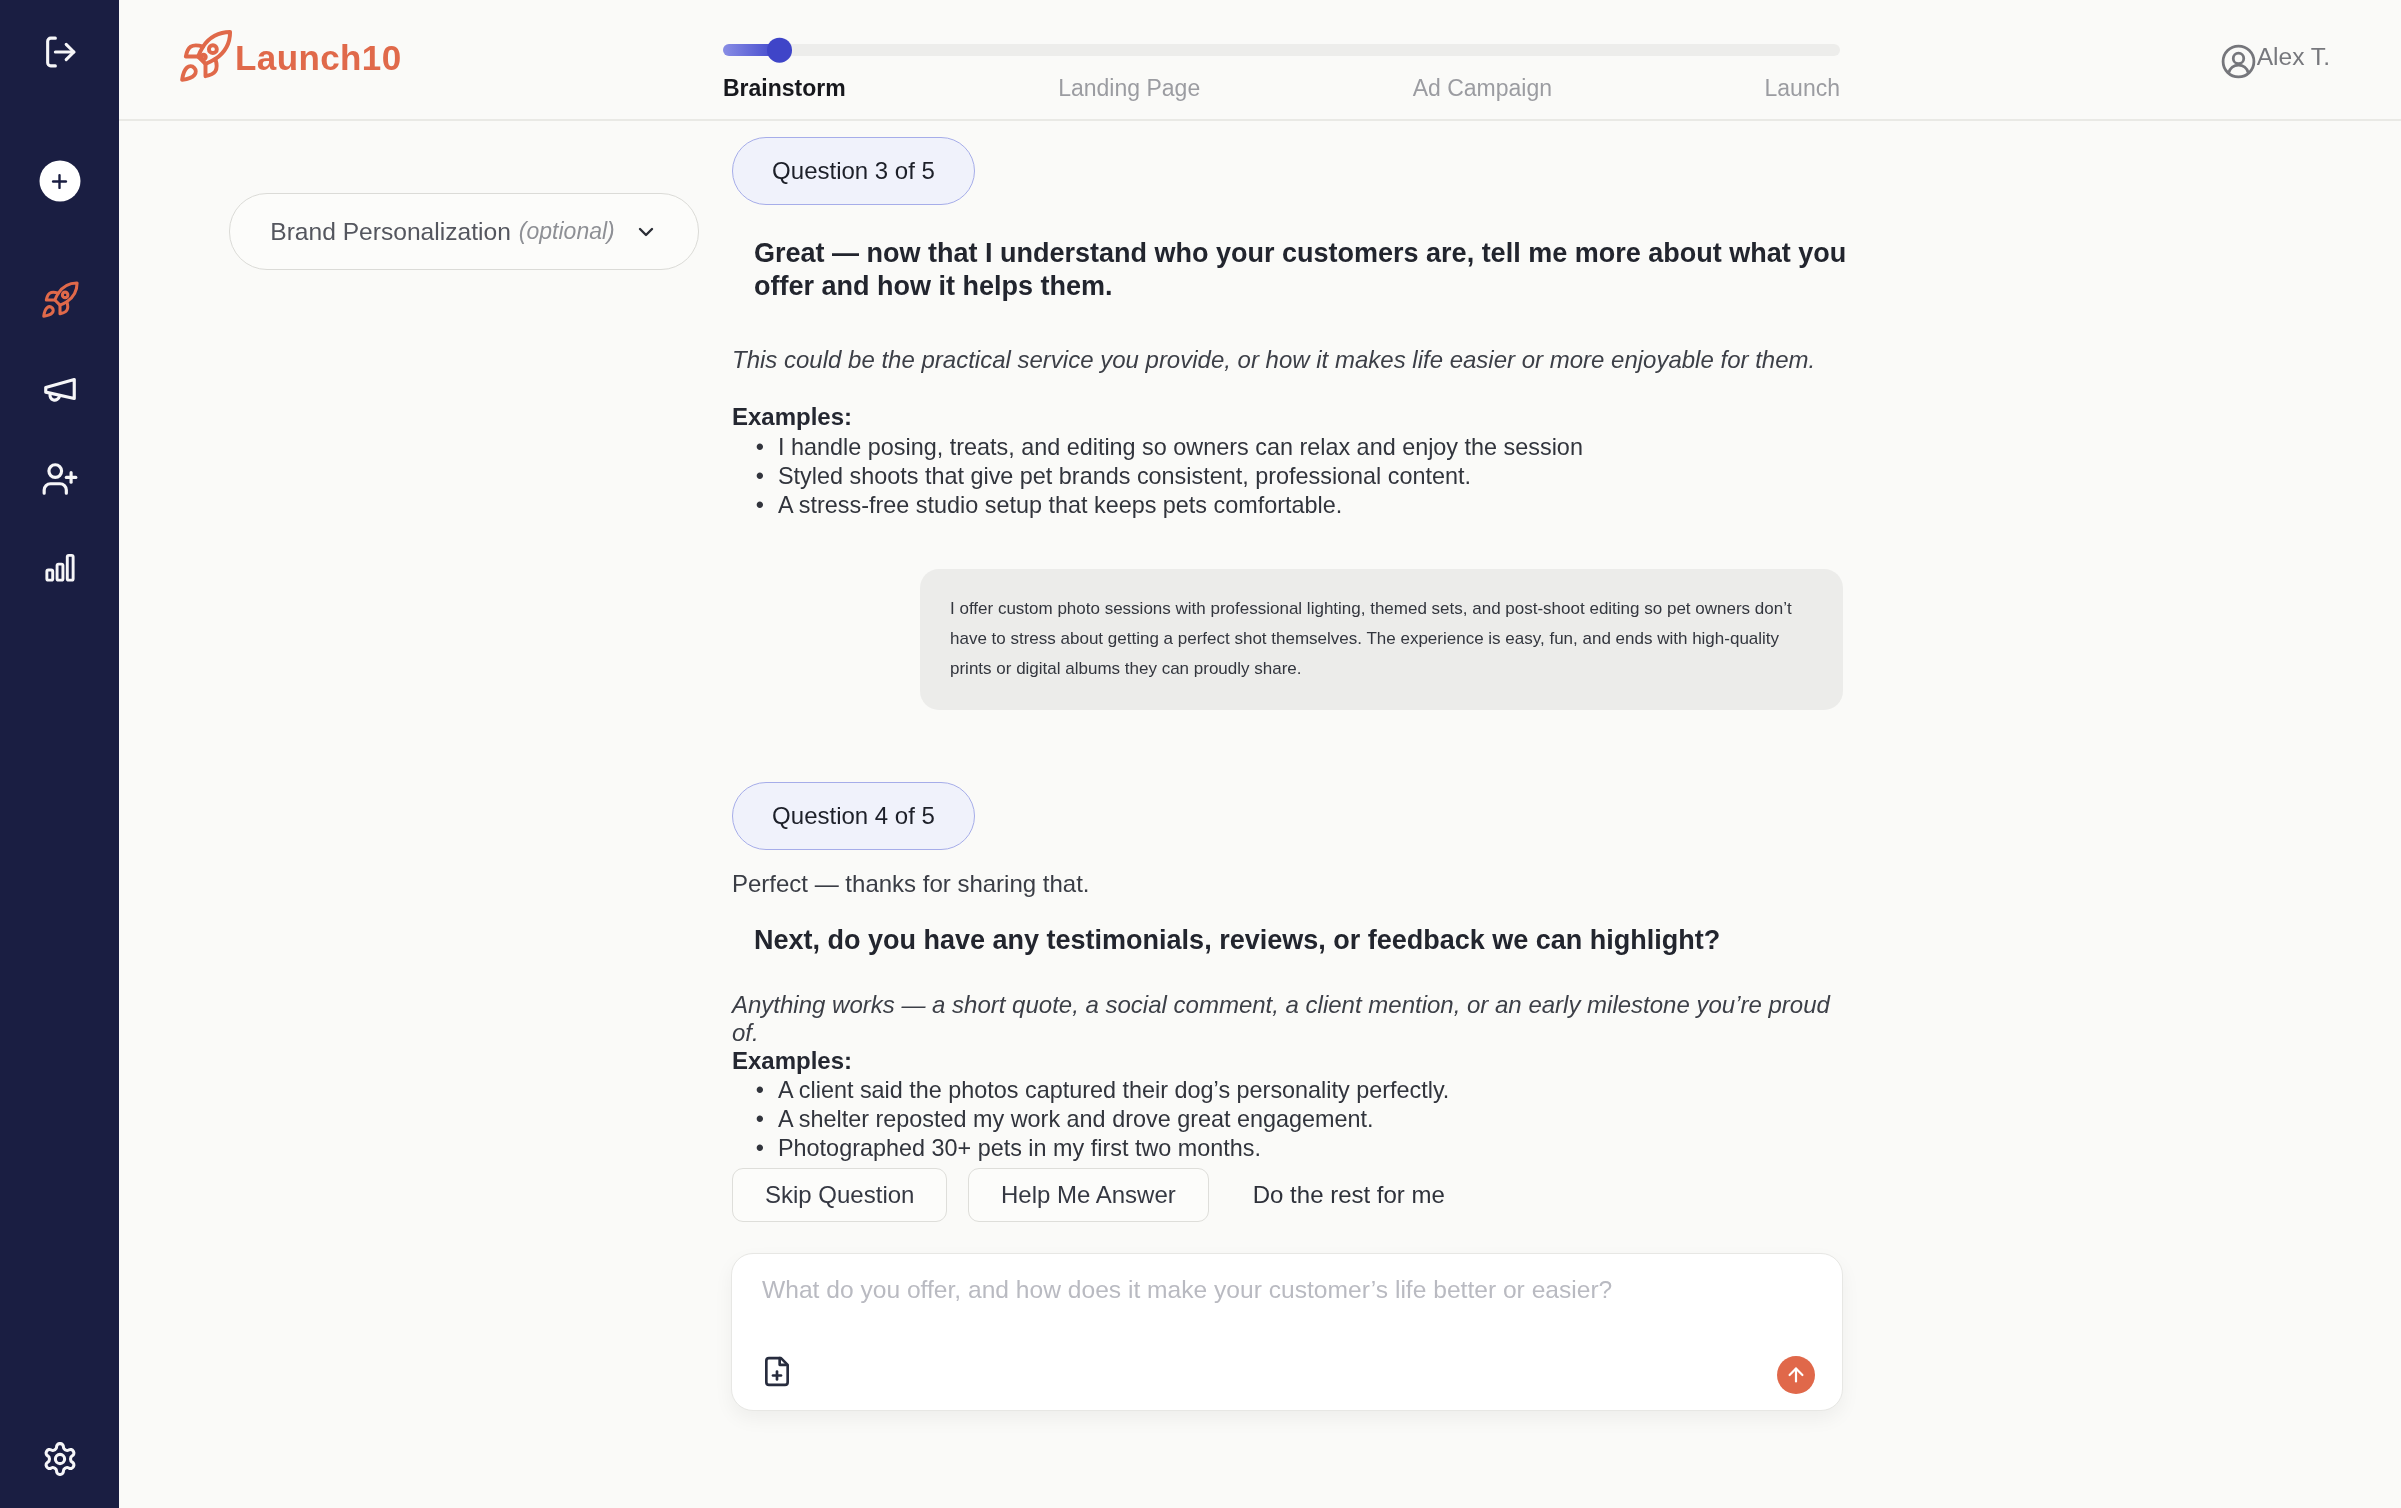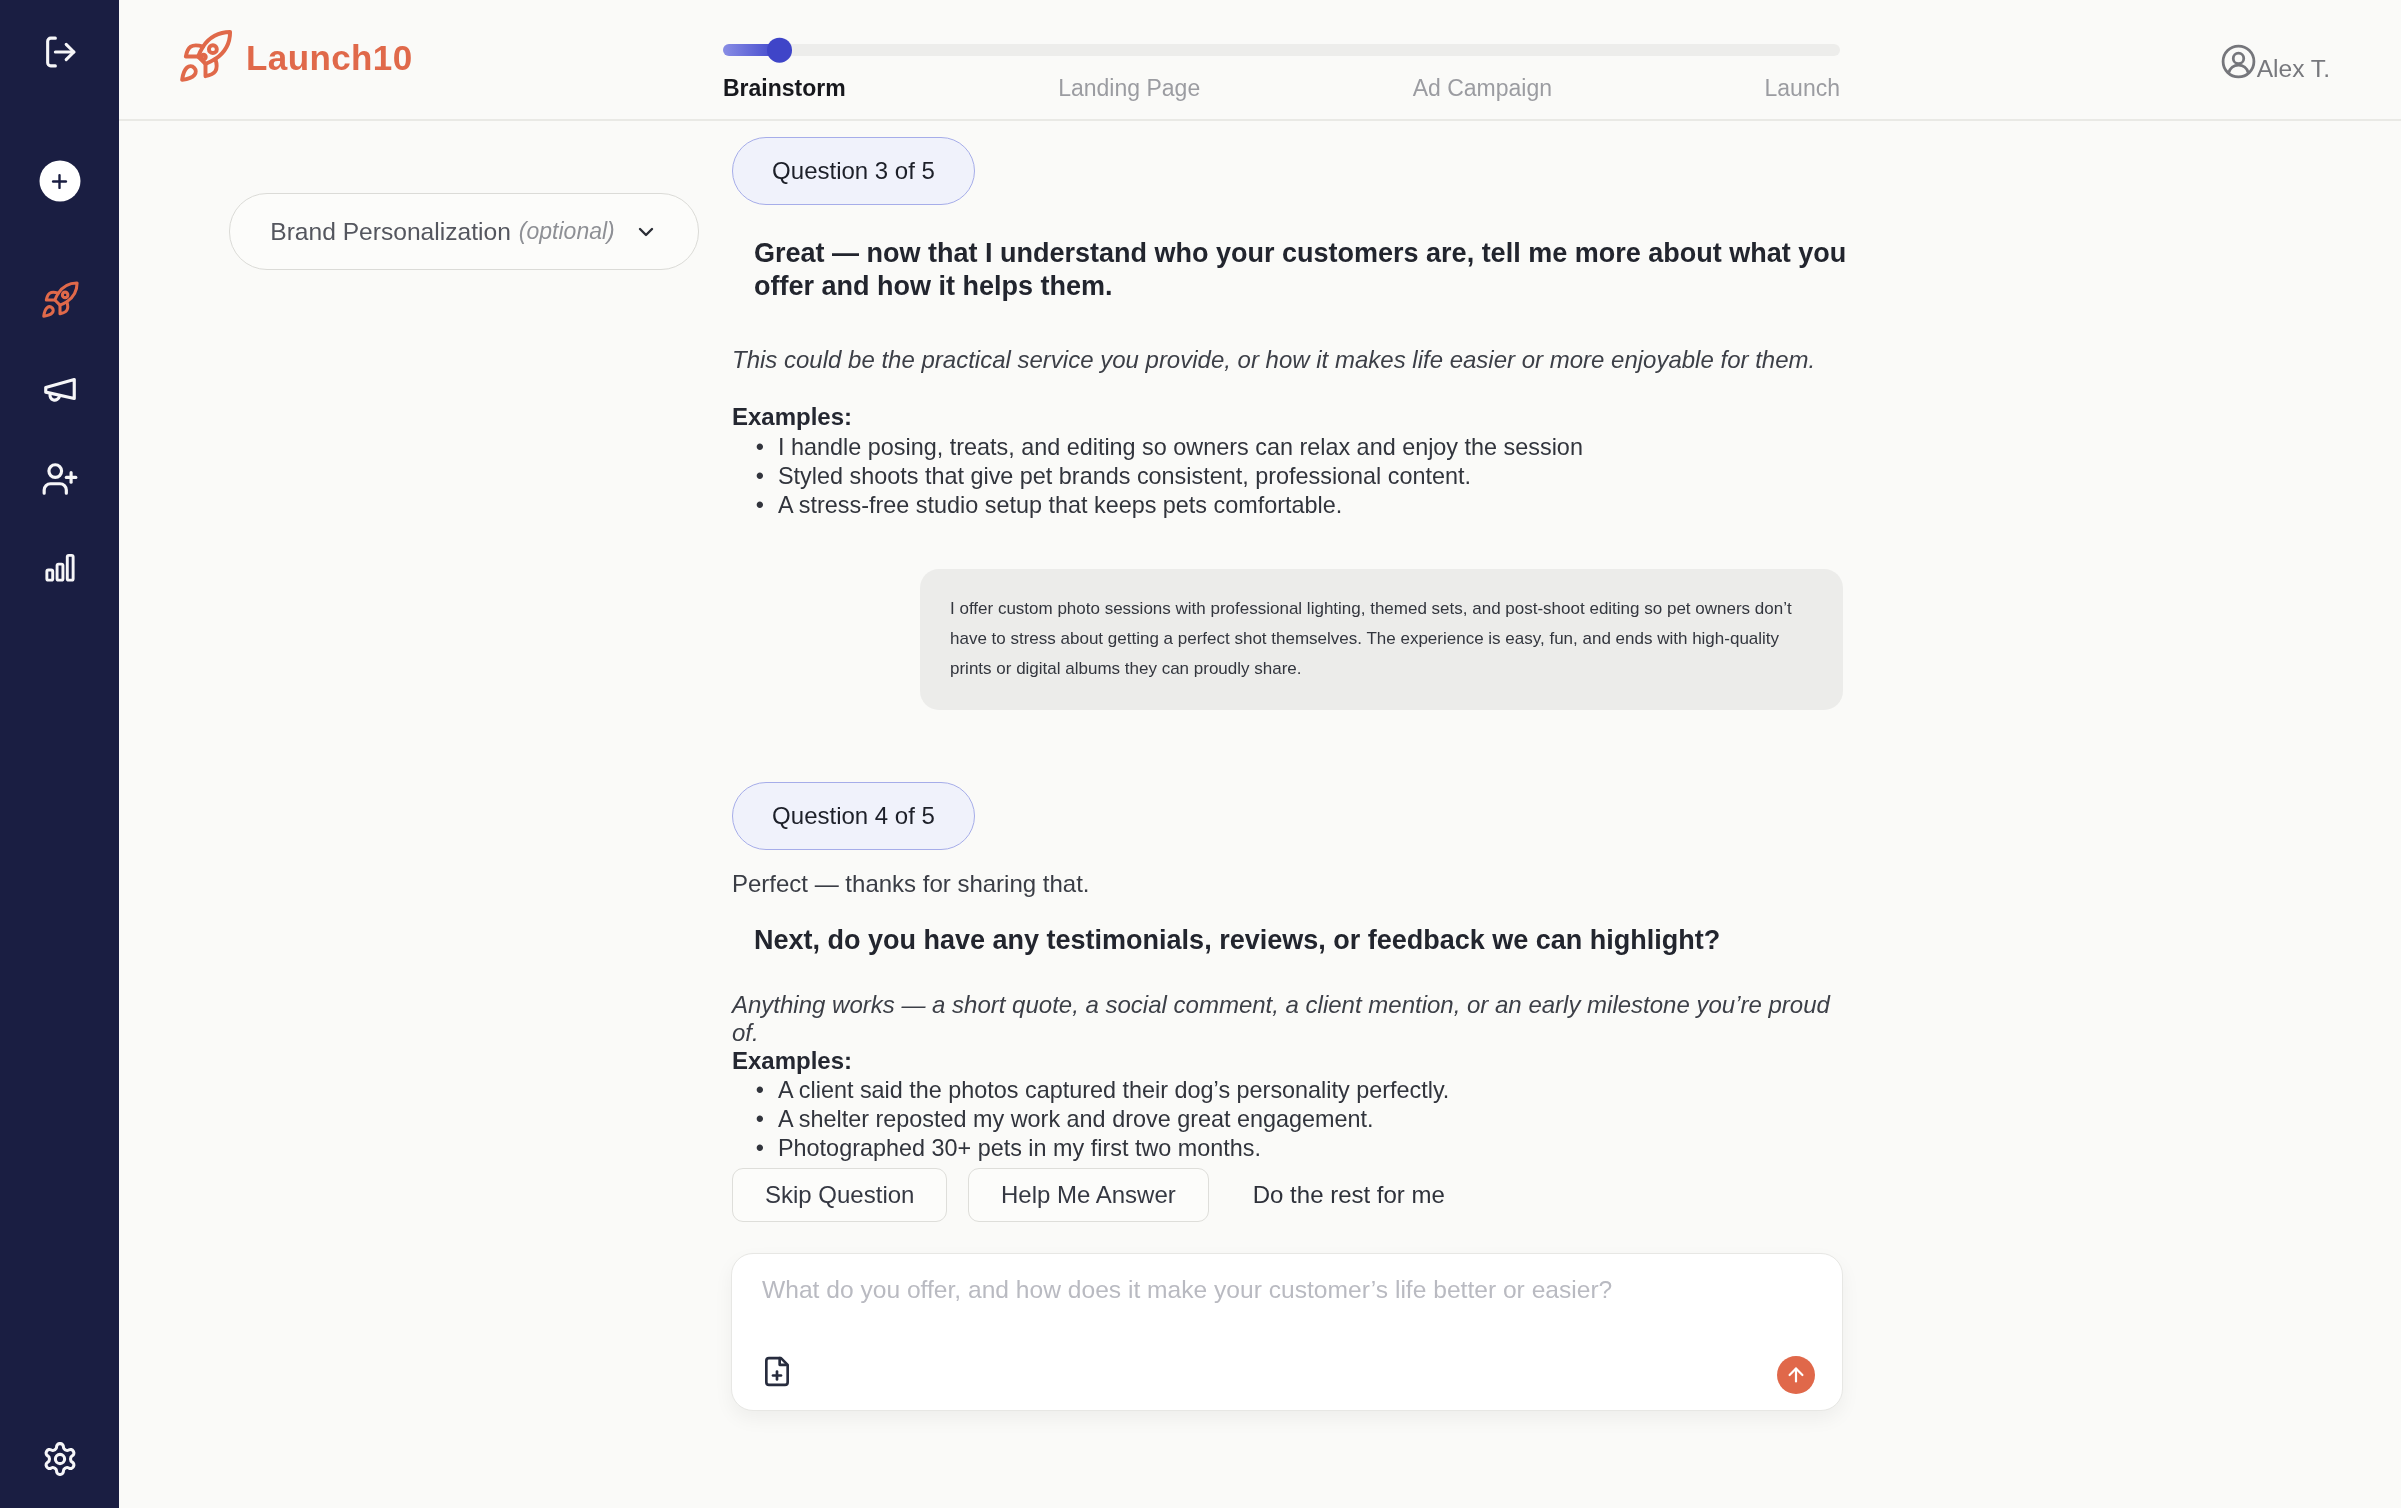--- a/index.html
+++ b/index.html
@@ -8,32 +8,32 @@
   .page { position:relative; width:2401px; height:1509px; background:#fafaf8; }
 
   
   .sidebar { position:absolute; left:0; top:0; width:119px; height:1509px; background:#1a1e42; z-index:5; }
   .side-icon { position:absolute; left:50%; transform:translate(-50%,-50%); display:flex; align-items:center; justify-content:center; cursor:pointer; }
   .side-icon svg { display:block; }
   .plus-btn { width:41px; height:41px; background:#ffffff; border-radius:50%; }
 
   
   .header-border { position:absolute; left:119px; right:0; top:119px; height:1.6px; background:#e9e9e5; }
-  .logo { position:absolute; left:176px; top:27px; display:flex; align-items:center; gap:11px; }
+  .logo { position:absolute; left:176px; top:27px; display:flex; align-items:center; }
   .logo-text { font-size:35px; font-weight:700; color:#e0694a; letter-spacing:0.4px; }
 
   .progress-wrap { position:absolute; left:723px; top:44px; width:1117px; }
   .progress-track { position:relative; width:100%; height:12px; border-radius:6.4px; background:#ededeb; }
   .progress-fill { position:absolute; left:0; top:0; height:12px; border-radius:6.4px; background:linear-gradient(90deg,#888de5,#4046cb); }
   .progress-knob { position:absolute; right:-12.7px; top:50%; transform:translateY(-50%); width:24.6px; height:24.6px; border-radius:50%; background:#3f45c8; }
   .steps { display:flex; justify-content:space-between; margin-top:19px; }
   .step { font-size:23px; color:#9b9ca1; }
   .step.active { color:#17181d; font-weight:700; }
 
-  .user-chip { position:absolute; right:71px; top:43px; display:flex; align-items:flex-end; gap:0; cursor:pointer; }
+  .user-chip { position:absolute; right:71px; top:43px; display:flex; align-items:flex-start; gap:0; cursor:pointer; }
   .user-name { font-size:24.6px; color:#77787d; }
 
   
   .personalization { position:absolute; left:229px; top:193px; width:470px; height:77px; border:1.6px solid #dbdbd7; border-radius:38px; background:#fcfcfa; display:flex; align-items:center; justify-content:center; gap:8px; cursor:pointer; }
   .personalization .lbl { font-size:24.6px; color:#54565e; }
   .personalization .opt { font-size:23px; font-style:italic; color:#8e9095; }
   .personalization svg { margin-left:11px; }
 
   
   .qbadge { position:absolute; left:732px; width:243px; height:68px; border:1.6px solid #a6ade9; border-radius:34px; background:#f0f2fb; display:flex; align-items:center; justify-content:center; font-size:24px; color:#1d2029; }

